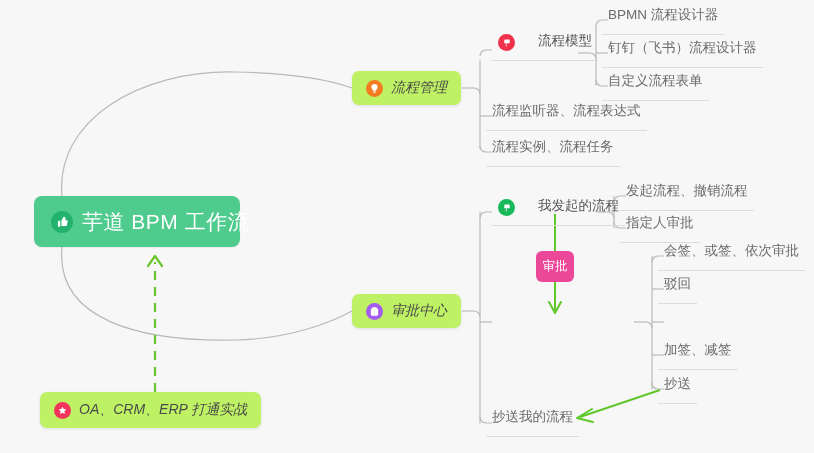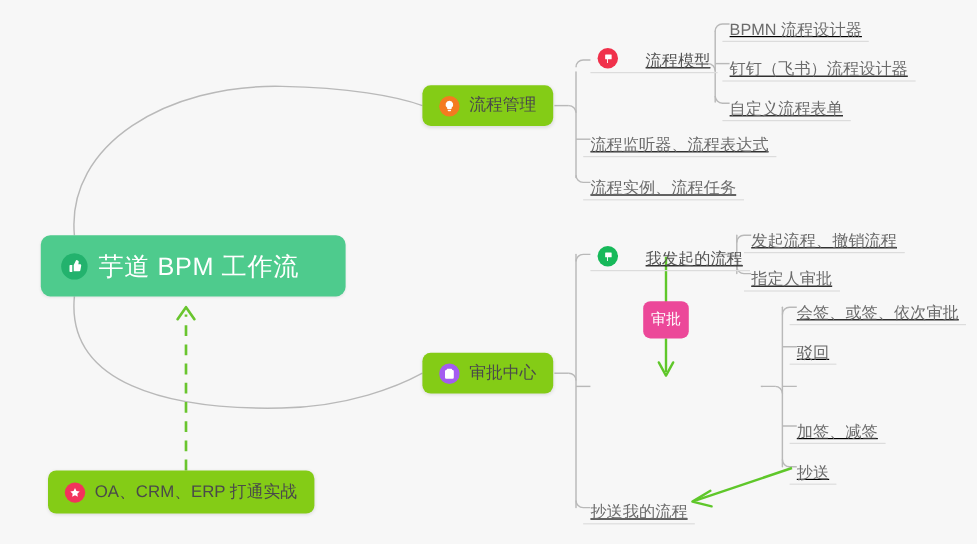--- a/index.html
+++ b/index.html
@@ -25,68 +25,68 @@
     width: 814px;
     height: 453px;
     pointer-events: none;
   }
 
   
   .root-node {
     position: absolute;
     left: 34px;
     top: 196px;
-    width: 254px;
+    width: 206px;
     height: 51px;
     background: #4ecb8d;
     border-radius: 8px;
     box-sizing: border-box;
     display: flex;
     align-items: center;
     padding-left: 17px;
     box-shadow: 0 1px 2px rgba(0,0,0,0.06);
   }
   .root-label {
     color: #ffffff;
     font-size: 21px;
     letter-spacing: 0.5px;
     margin-left: 9px;
     white-space: nowrap;
   }
 
   
   .card {
     position: absolute;
-    background: #84cc16;
+    background: #bef264;
     border-radius: 7px;
     box-shadow: 0 1px 3px rgba(0,0,0,0.10);
     display: flex;
     align-items: center;
     box-sizing: border-box;
     padding: 0 14px;
     height: 34px;
+    font-style: italic;
   }
   .card .card-label {
     font-size: 14px;
     color: #4a4a4a;
     margin-left: 8px;
     white-space: nowrap;
   }
 
   
   .leaf {
     position: absolute;
     display: flex;
-    align-items: flex-end;
+    align-items: flex-start;
     box-sizing: border-box;
     border-bottom: 1px solid #dcdcdc;
     height: 27px;
     padding: 0 6px 3px 6px;
     white-space: nowrap;
-    text-decoration: underline;
   }
   .leaf .leaf-label {
     font-size: 13.5px;
     color: #6b6b6b;
     line-height: 1;
   }
   .leaf.with-icon .leaf-label {
     margin-left: 23px;
     color: #555555;
   }

